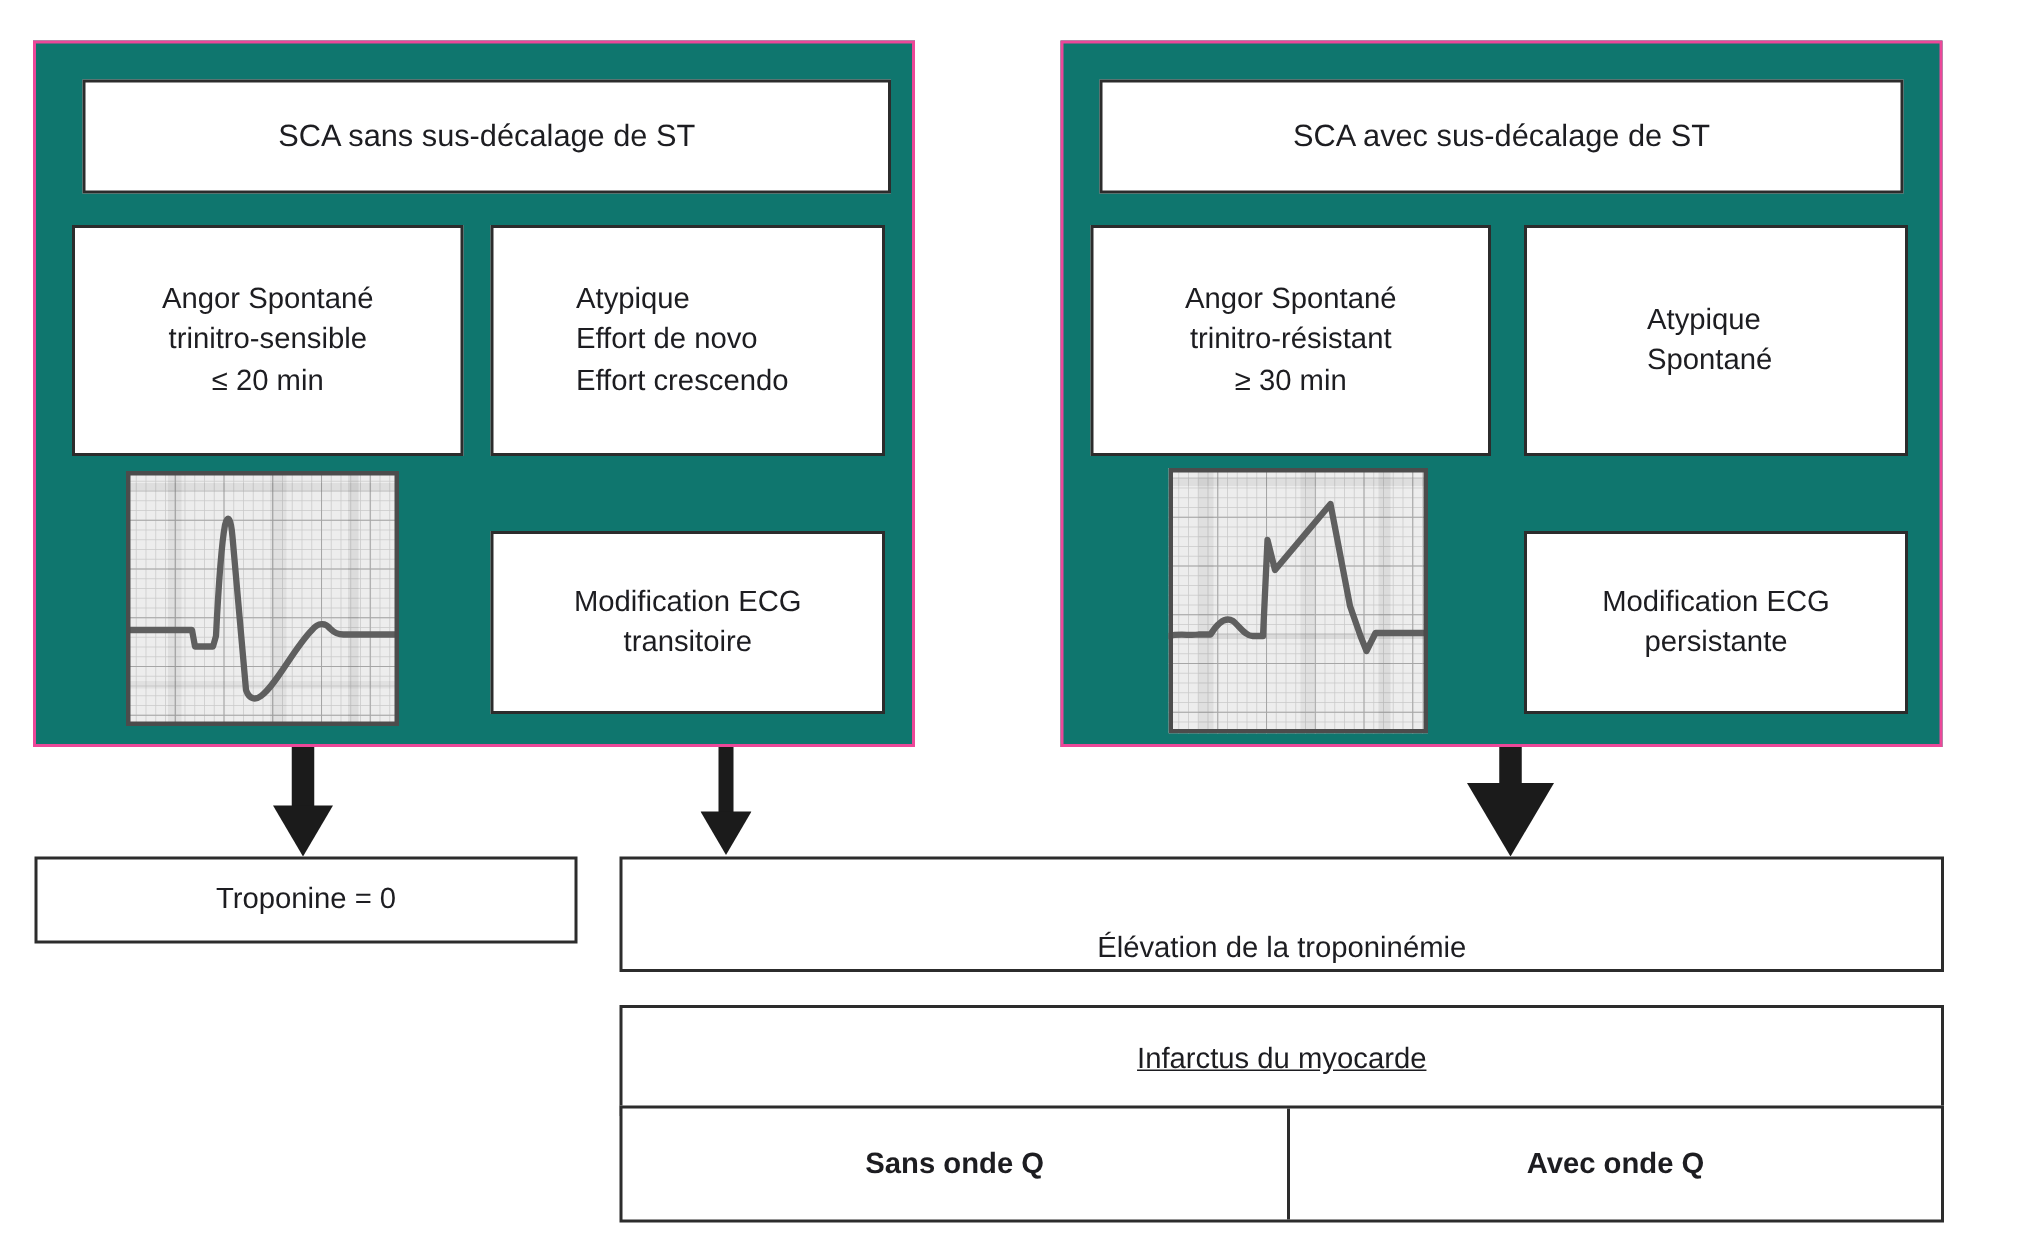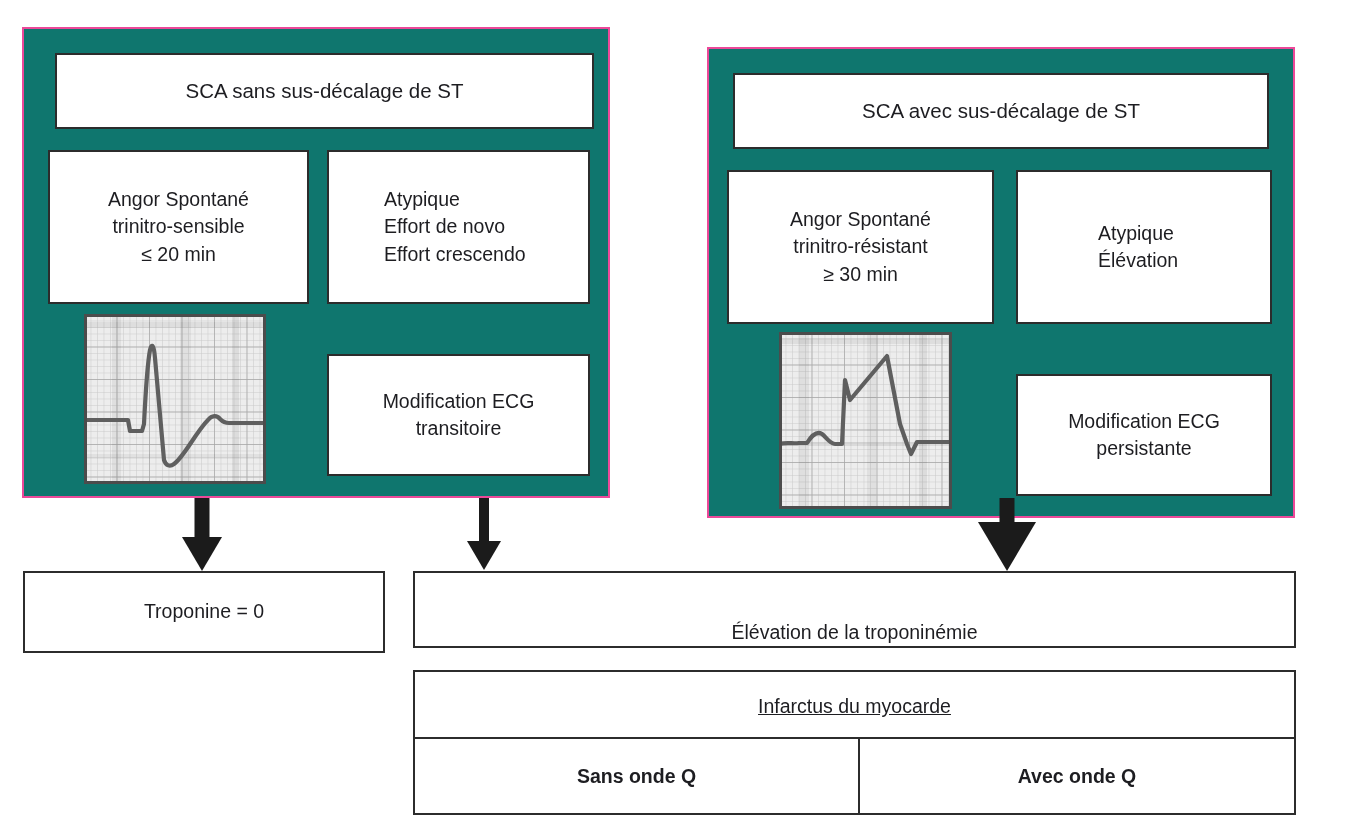--- a/index.html
+++ b/index.html
@@ -108,35 +108,35 @@
         <rect x="1.5" y="1.5" width="179" height="167" fill="none" stroke="#4c4c4c" stroke-width="3"></rect>
       </svg>
     </div>
 
     <div class="box" style="left:303px; top:325px; width:263px; height:122px;">
       <div>Modification ECG</div>
       <div>transitoire</div>
     </div>
   </section>
 
-  <section class="panel" style="left:707px; top:27px; width:588px; height:471px;margin-top:20px;">
+  <section class="panel" style="left:707px; top:27px; width:588px; height:471px;">
 
     <div class="box" style="left:24px; top:24px; width:536px; height:76px; font-size:20.5px;">
       <div>SCA avec sus-décalage de ST</div>
     </div>
 
     <div class="box" style="left:18px; top:121px; width:267px; height:154px;">
       <div>Angor Spontané</div>
       <div>trinitro-résistant</div>
       <div>≥ 30 min</div>
     </div>
 
     <div class="box left-align" style="left:307px; top:121px; width:256px; height:154px; padding-left:80px;">
       <div>Atypique</div>
-      <div>Élévation</div>
+      <div>Spontané</div>
     </div>
 
     <div class="ecg" style="left:70px; top:283px; width:173px; height:177px;">
       <svg width="173" height="177" viewBox="0 0 173 177">
         <defs>
           <pattern id="g2s" width="6.5" height="6.5" patternUnits="userSpaceOnUse">
             <path d="M6.5 0H0V6.5" fill="none" stroke="#c9c9c9" stroke-width="1"></path>
           </pattern>
           <pattern id="g2l" width="32.5" height="32.5" patternUnits="userSpaceOnUse">
             <path d="M32.5 0H0V32.5" fill="none" stroke="#a6a6a6" stroke-width="1.4"></path>
@@ -175,21 +175,21 @@
     </svg>
   </div>
 
   <div class="arrow" style="left:978px; top:498px; width:58px; height:73px;">
     <svg width="58" height="73" viewBox="0 0 58 73">
       <rect x="21.5" y="0" width="15" height="26" fill="#1b1b1b"></rect>
       <polygon points="0,24 58,24 29,73" fill="#1b1b1b"></polygon>
     </svg>
   </div>
 
-  <div class="box" style="left:23px; top:571px; width:362px; height:82px;">
+  <div class="box" style="left:23px; top:571px; width:362px; height:58px;">
     <div>Troponine = 0</div>
   </div>
 
   <div class="box" style="left:413px; top:571px; width:883px; height:77px;justify-content:flex-end;">
     <div>Élévation de la troponinémie</div>
   </div>
 
 
   <div class="box" style="left:413px; top:670px; width:883px; height:74px;text-decoration:underline;">
     <div>Infarctus du myocarde</div>

